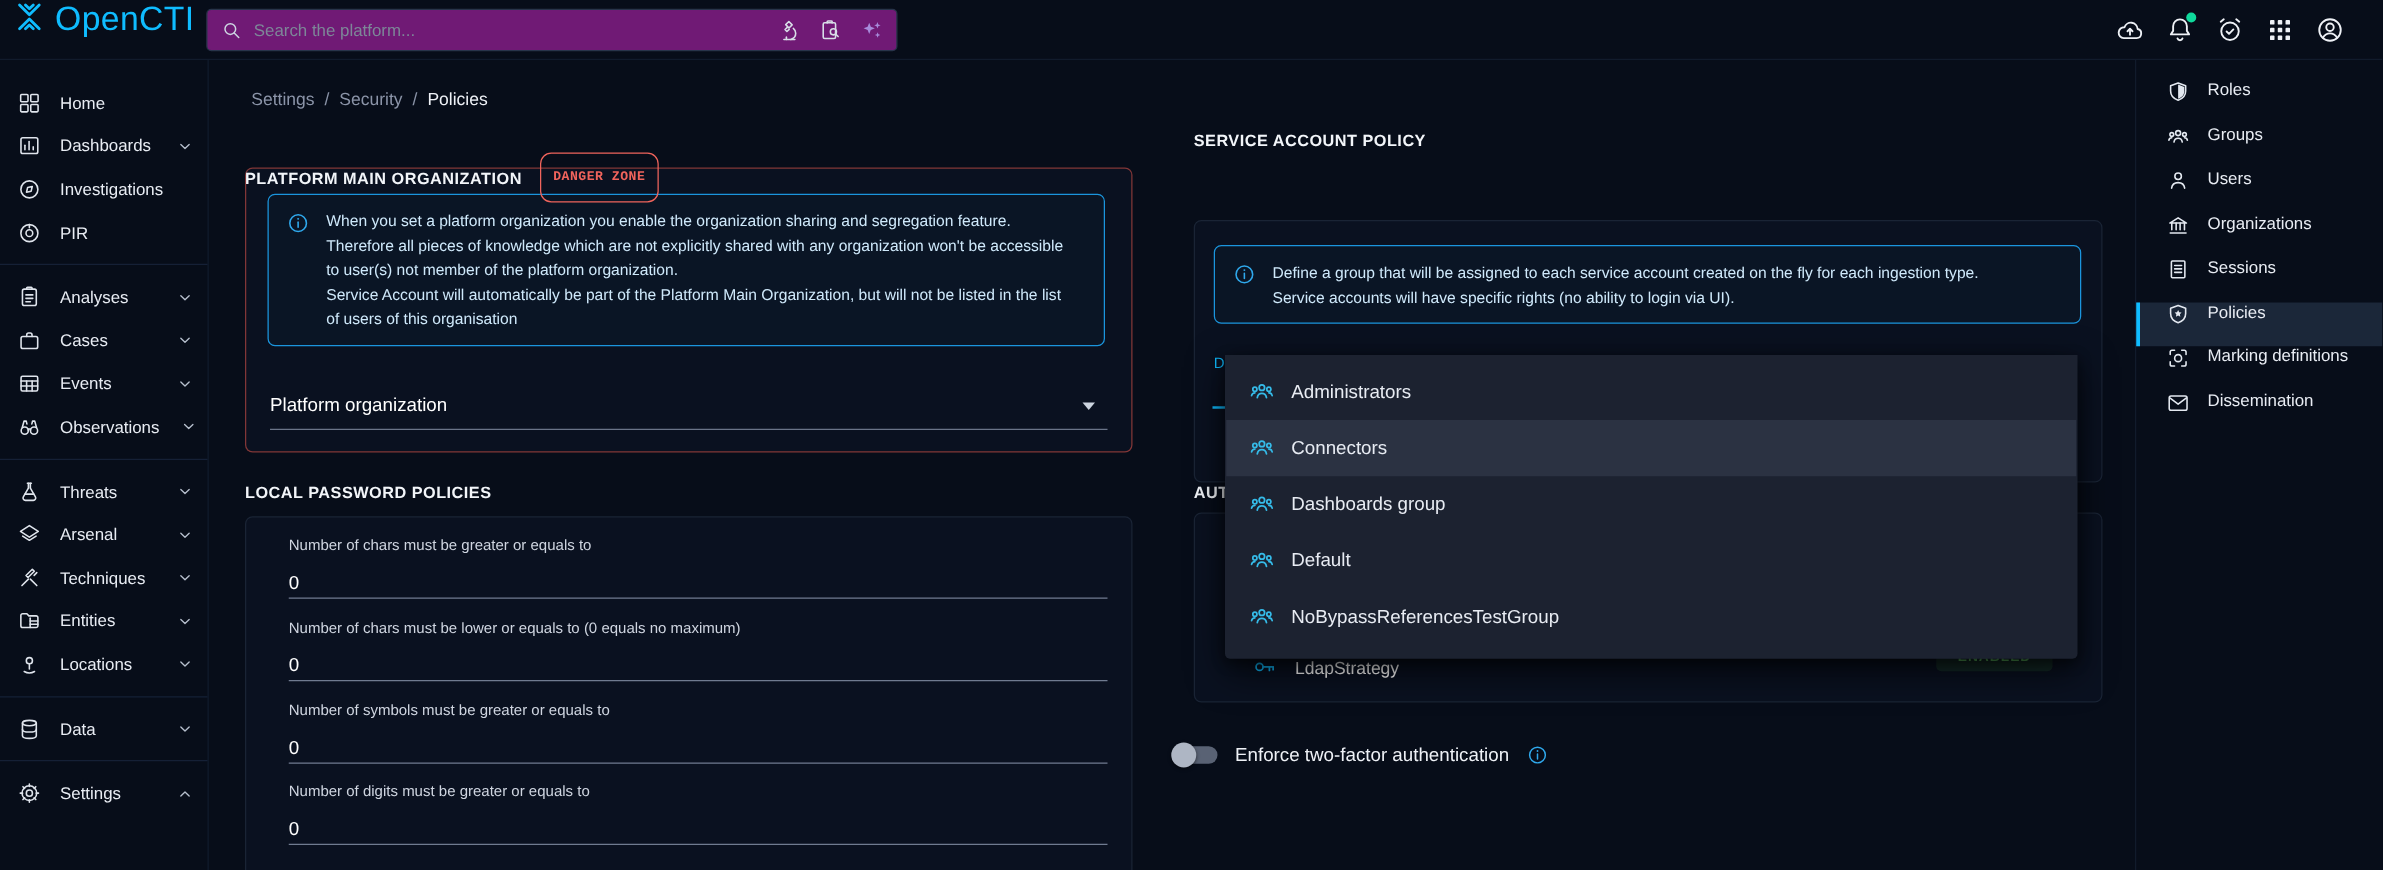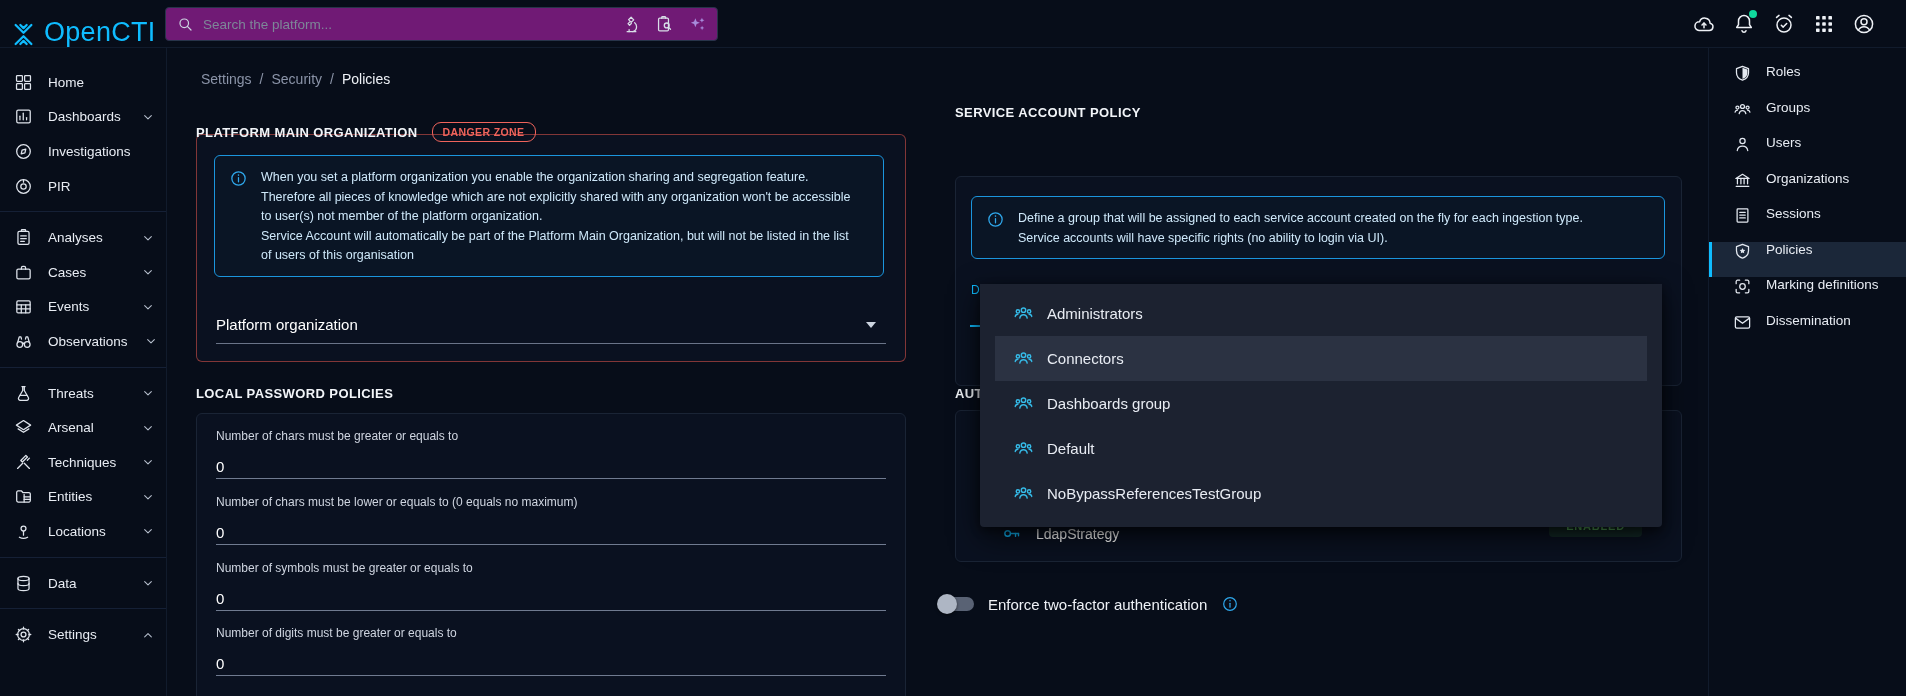--- a/index.html
+++ b/index.html
@@ -6,21 +6,21 @@
   html,body { background:#070d19; }
   body {
     width:1906px; height:696px; position:relative; overflow:hidden;
     font-family:"Liberation Sans", sans-serif; color:#e6eaf2;
   }
   svg.ic { fill:none; stroke:currentColor; stroke-width:1.6; stroke-linecap:round; stroke-linejoin:round; display:block; }
 
   
   .topbar { position:absolute; left:0; top:0; width:1906px; height:48px; background:#070d19;
             border-bottom:1px solid #111b2c; z-index:40; }
-  .logo { position:absolute; left:10px; top:0; height:48px; display:flex; align-items:flex-end; gap:7px; }
+  .logo { position:absolute; left:10px; top:0; height:48px; display:flex; align-items:flex-start; gap:7px; }
   .logo .mark { color:#0fbcff; }
   .logo .mark svg { width:27px; height:27px; stroke-width:2; }
   .logo-text { font-size:27px; color:#0fbcff; font-weight:500; letter-spacing:0.3px; }
   .searchbar { position:absolute; left:165px; top:7px; width:553px; height:34px; background:#701a75;
                border:1px solid #28344a; border-radius:4px; display:flex; align-items:center; padding:0 10px; gap:9px; }
   .searchbar .sicon { color:#cdd5e2; } .searchbar .sicon svg { width:18px; height:18px; }
   .searchbar input { flex:1; background:transparent; border:none; outline:none; color:#e6eaf2; font-size:13.5px;
                      font-family:"Liberation Sans", sans-serif; }
   .searchbar input::placeholder { color:#7d8798; opacity:1; }
   .search-actions { display:flex; align-items:center; gap:14px; }
@@ -48,51 +48,51 @@
   .rs-item .si { color:#e3e8f0; } .rs-item .si svg { width:19px; height:19px; }
   .rs-item.selected { background:#1b2739; border-left-color:#0fbcff; }
 
   
   .breadcrumb { position:absolute; left:201px; top:71px; font-size:14px; color:#8b94a8; display:flex; gap:8px; z-index:2; }
   .breadcrumb .link { cursor:pointer; }
   .breadcrumb .current { color:#eef1f6; }
   .sec-title { position:absolute; font-size:13px; font-weight:700; letter-spacing:0.4px; color:#f2f5f9;
                display:flex; align-items:center; gap:14px; z-index:2; }
   .danger-badge { border:1px solid #f0645c; color:#f0645c; font-size:10.5px; font-weight:700;
-                  padding:3px 10px; border-radius:9px; letter-spacing:0.4px; }
+                  padding:13px 10px; border-radius:9px; letter-spacing:0.4px;font-family:Liberation Mono, monospace; }
   .paper { position:absolute; background:#0a1120; border:1px solid #1a2435; border-radius:6px; z-index:1; }
   .paper.danger { border-color:rgba(229,85,75,0.55); }
   .info-alert { position:absolute; border:1px solid #1b95dd; border-radius:6px; background:rgba(18,94,146,0.05);
                 display:flex; gap:13px; padding:12px 14px 10px 14px; color:#cfe9fb; font-size:12.5px; line-height:19.5px; }
   .info-alert .iico { color:#2fa8ec; margin-top:1px; } .info-alert .iico svg { width:19px; height:19px; }
 
   
   .mui-select { position:absolute; left:19px; right:19px; top:180px; cursor:pointer; }
   .mui-select .val { font-size:15px; color:#ffffff; line-height:20px; }
   .mui-select .line { border-bottom:1px solid #6a7488; margin-top:8px; }
   .caret-down { position:absolute; right:10px; top:7px; width:0; height:0;
                 border-left:5.5px solid transparent; border-right:5.5px solid transparent; border-top:6px solid #ccd4df; }
 
   
-  .pw-field { position:absolute; left:19px; right:19px; }
+  .pw-field { position:absolute; left:34px; right:19px; }
   .pw-label { font-size:12px; color:#cfd5e0; height:16px; }
   .pw-value { display:block; width:100%; font-size:15px; color:#ffffff; margin-top:12px; height:22px;
               border:none; border-bottom:1px solid #707b90; background:transparent; outline:none;
               font-family:"Liberation Sans", sans-serif; padding-bottom:2px; }
 
   
   .sa-label { position:absolute; left:15px; top:106px; font-size:12px; color:#0fbcff; }
   .sa-underline { position:absolute; left:14px; right:20px; top:148px; border-bottom:2px solid #0fbcff; }
   .caret-up { position:absolute; right:34px; top:132px; width:0; height:0;
               border-left:6px solid transparent; border-right:6px solid transparent; border-bottom:6.5px solid #e8ecf3; }
 
   
   .menu { position:absolute; left:980px; top:284px; width:682px; height:243px; background:#1c2230;
           border-radius:0 0 4px 4px; box-shadow:0 10px 30px rgba(0,0,0,0.65), 0 3px 10px rgba(0,0,0,0.45);
-          z-index:30; padding:7px 15px; }
+          z-index:30; padding:7px 1px; }
   .menu-item { height:45px; display:flex; align-items:center; gap:13px; padding:0 16px 0 18px;
                font-size:15px; color:#e8ecf3; cursor:pointer; }
   .menu-item .gi { color:#35bbe8; } .menu-item .gi svg { width:21px; height:21px; }
   .menu-item.highlighted { background:#2b3242; }
 
   
   .strategy-row { position:absolute; left:45px; top:112px; display:flex; align-items:center; gap:14px; }
   .strategy-row .ki { color:#0fbcff; } .strategy-row .ki svg { width:21px; height:21px; }
   .strategy-name { font-size:14px; color:#ffffff; }
   .enabled-badge { position:absolute; right:39px; top:104px; background:rgba(76,175,80,0.16); color:#5fba64;

